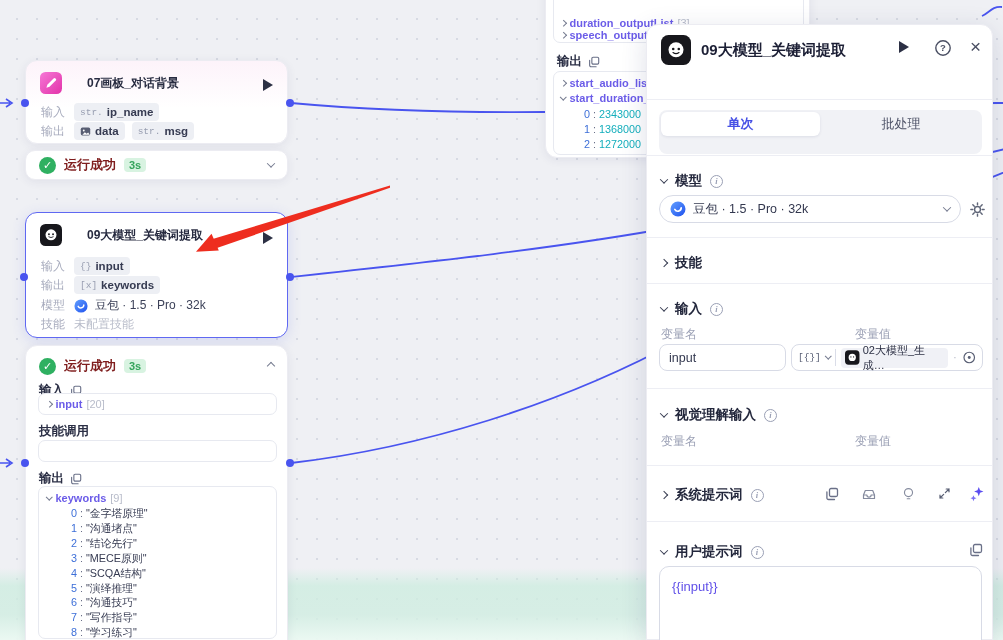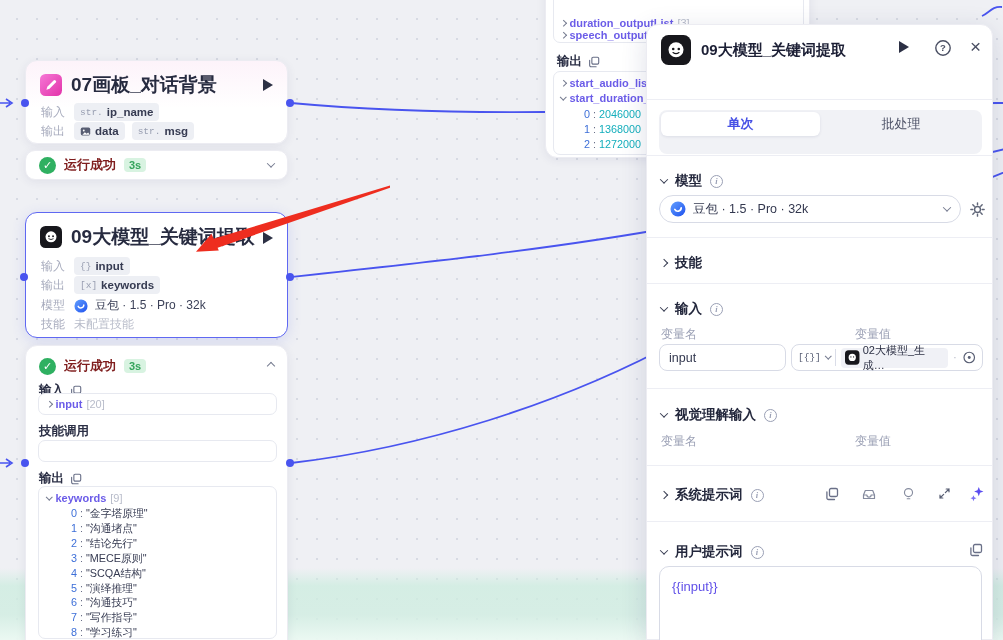--- a/index.html
+++ b/index.html
@@ -20,22 +20,22 @@
   .node1 { left:25px; top:60px; width:263px; height:84px;
            background:linear-gradient(180deg,#fdf3fa,#ffffff 58%); }
   .node2 { left:25px; top:212px; width:263px; height:126px; border:1.5px solid #5f68f2;
            box-shadow:0 3px 14px rgba(70,85,230,.16); }
   .status-pill { left:25px; top:150px; width:263px; height:30px; border-radius:10px; }
   .run-panel { left:25px; top:345px; width:263px; height:312px; }
   .top-panel { left:545px; top:-20px; width:265px; height:178px; }
   .right-panel { left:646px; top:24px; width:347px; height:616px; border-radius:12px 12px 0 0;
                  box-shadow:0 6px 26px rgba(50,60,110,.16); z-index:5; }
 
-  .ntitle { left:14px; top:11px; display:flex; align-items:center; gap:9px;
-            font-size:19px; font-weight:bold; color:#272b40; }
+  .ntitle { left:14px; top:11px; display:flex; align-items:center; gap:25px;
+            font-size:12px; font-weight:bold; color:#272b40; }
   .nicon { width:22px; height:22px; flex:none; }
   .play-tri { width:0; height:0; border-left:10px solid #2c3044;
               border-top:6px solid transparent; border-bottom:6px solid transparent; }
   .nrow { position:absolute; left:15px; display:flex; align-items:center; gap:7px;
           font-size:12px; white-space:nowrap; }
   .nlabel { color:#a7abbd; width:26px; flex:none; }
   .chip { display:inline-flex; align-items:center; gap:4px; background:#edeff4;
           border-radius:4px; padding:1px 6px; height:18px;
           font-size:11.5px; font-weight:bold; color:#363b52; }
   .chip .pfx { font-weight:normal; color:#989eb1; font-size:9.5px; font-family:"Liberation Mono","DejaVu Sans Mono",monospace; }
@@ -127,21 +127,21 @@
   </div>
   <div class="abs jline" style="left:15px;top:111px;">
     <span class="cv sm down"></span>
     <span class="jkey">start_duration_list</span>
     <span class="jcount">[3]</span>
   </div>
   <div class="abs" style="left:38px;top:126px;">
       <div class="jrow">
         <span class="jidx">0</span>
         <span class="jsep">:</span>
-        <span class="jnum">2046000</span>
+        <span class="jnum">2343000</span>
       </div>
       <div class="jrow">
         <span class="jidx">1</span>
         <span class="jsep">:</span>
         <span class="jnum">1368000</span>
       </div>
       <div class="jrow">
         <span class="jidx">2</span>
         <span class="jsep">:</span>
         <span class="jnum">1272000</span>

